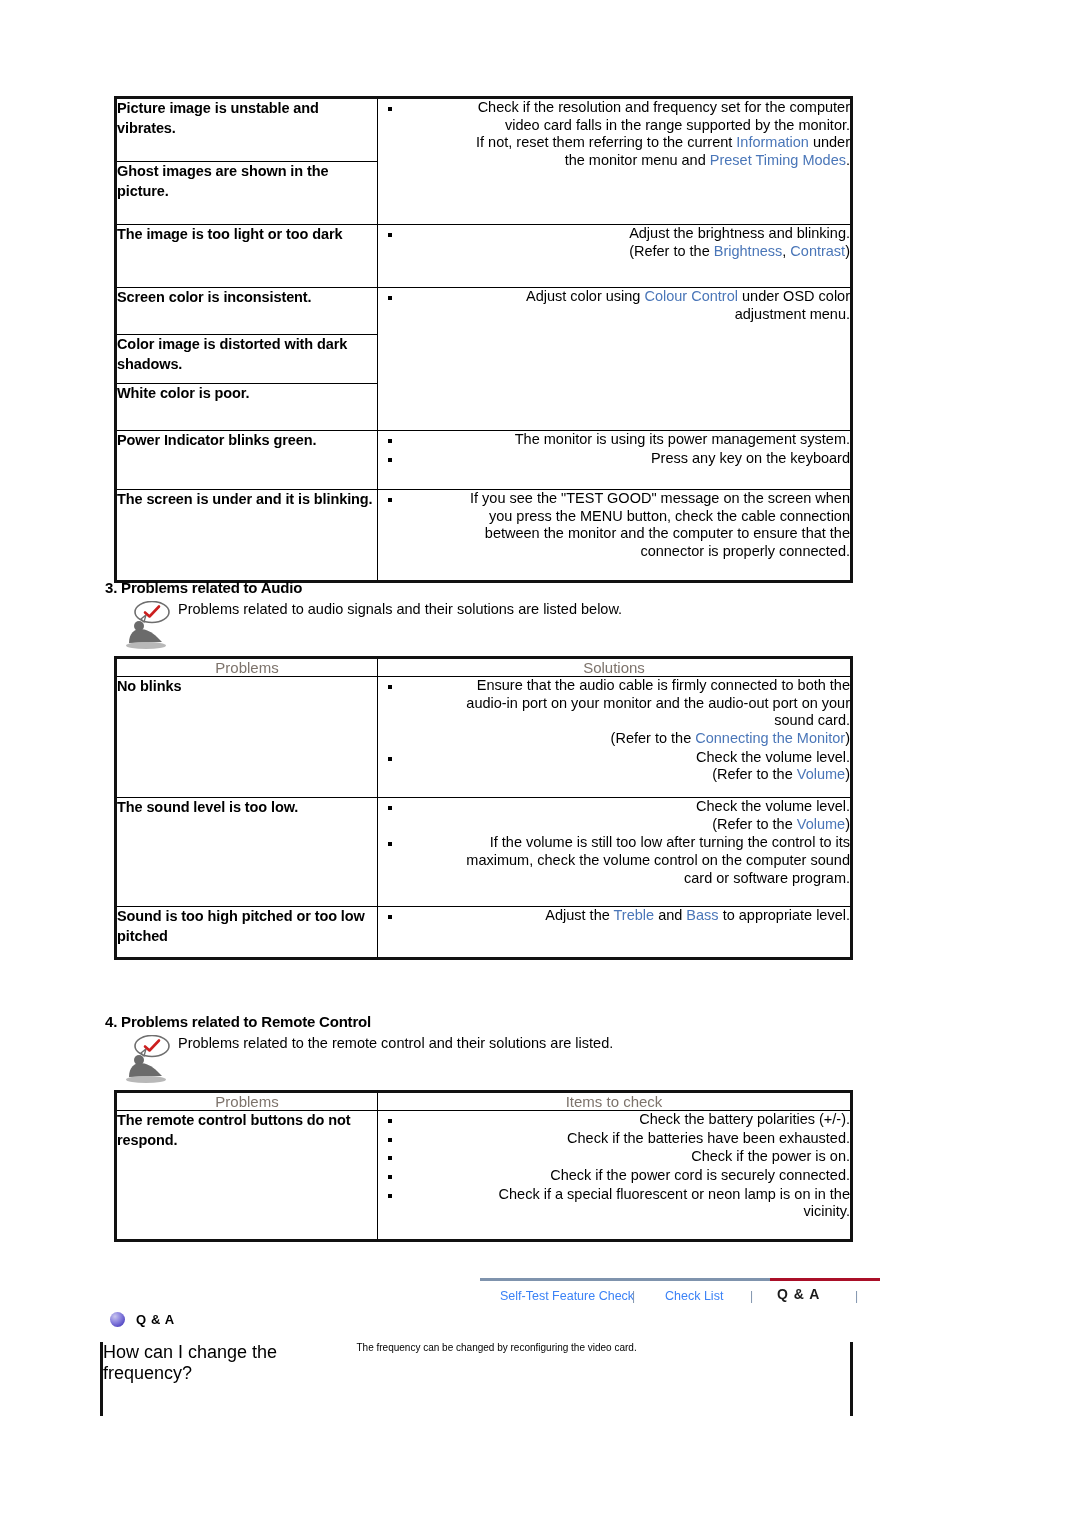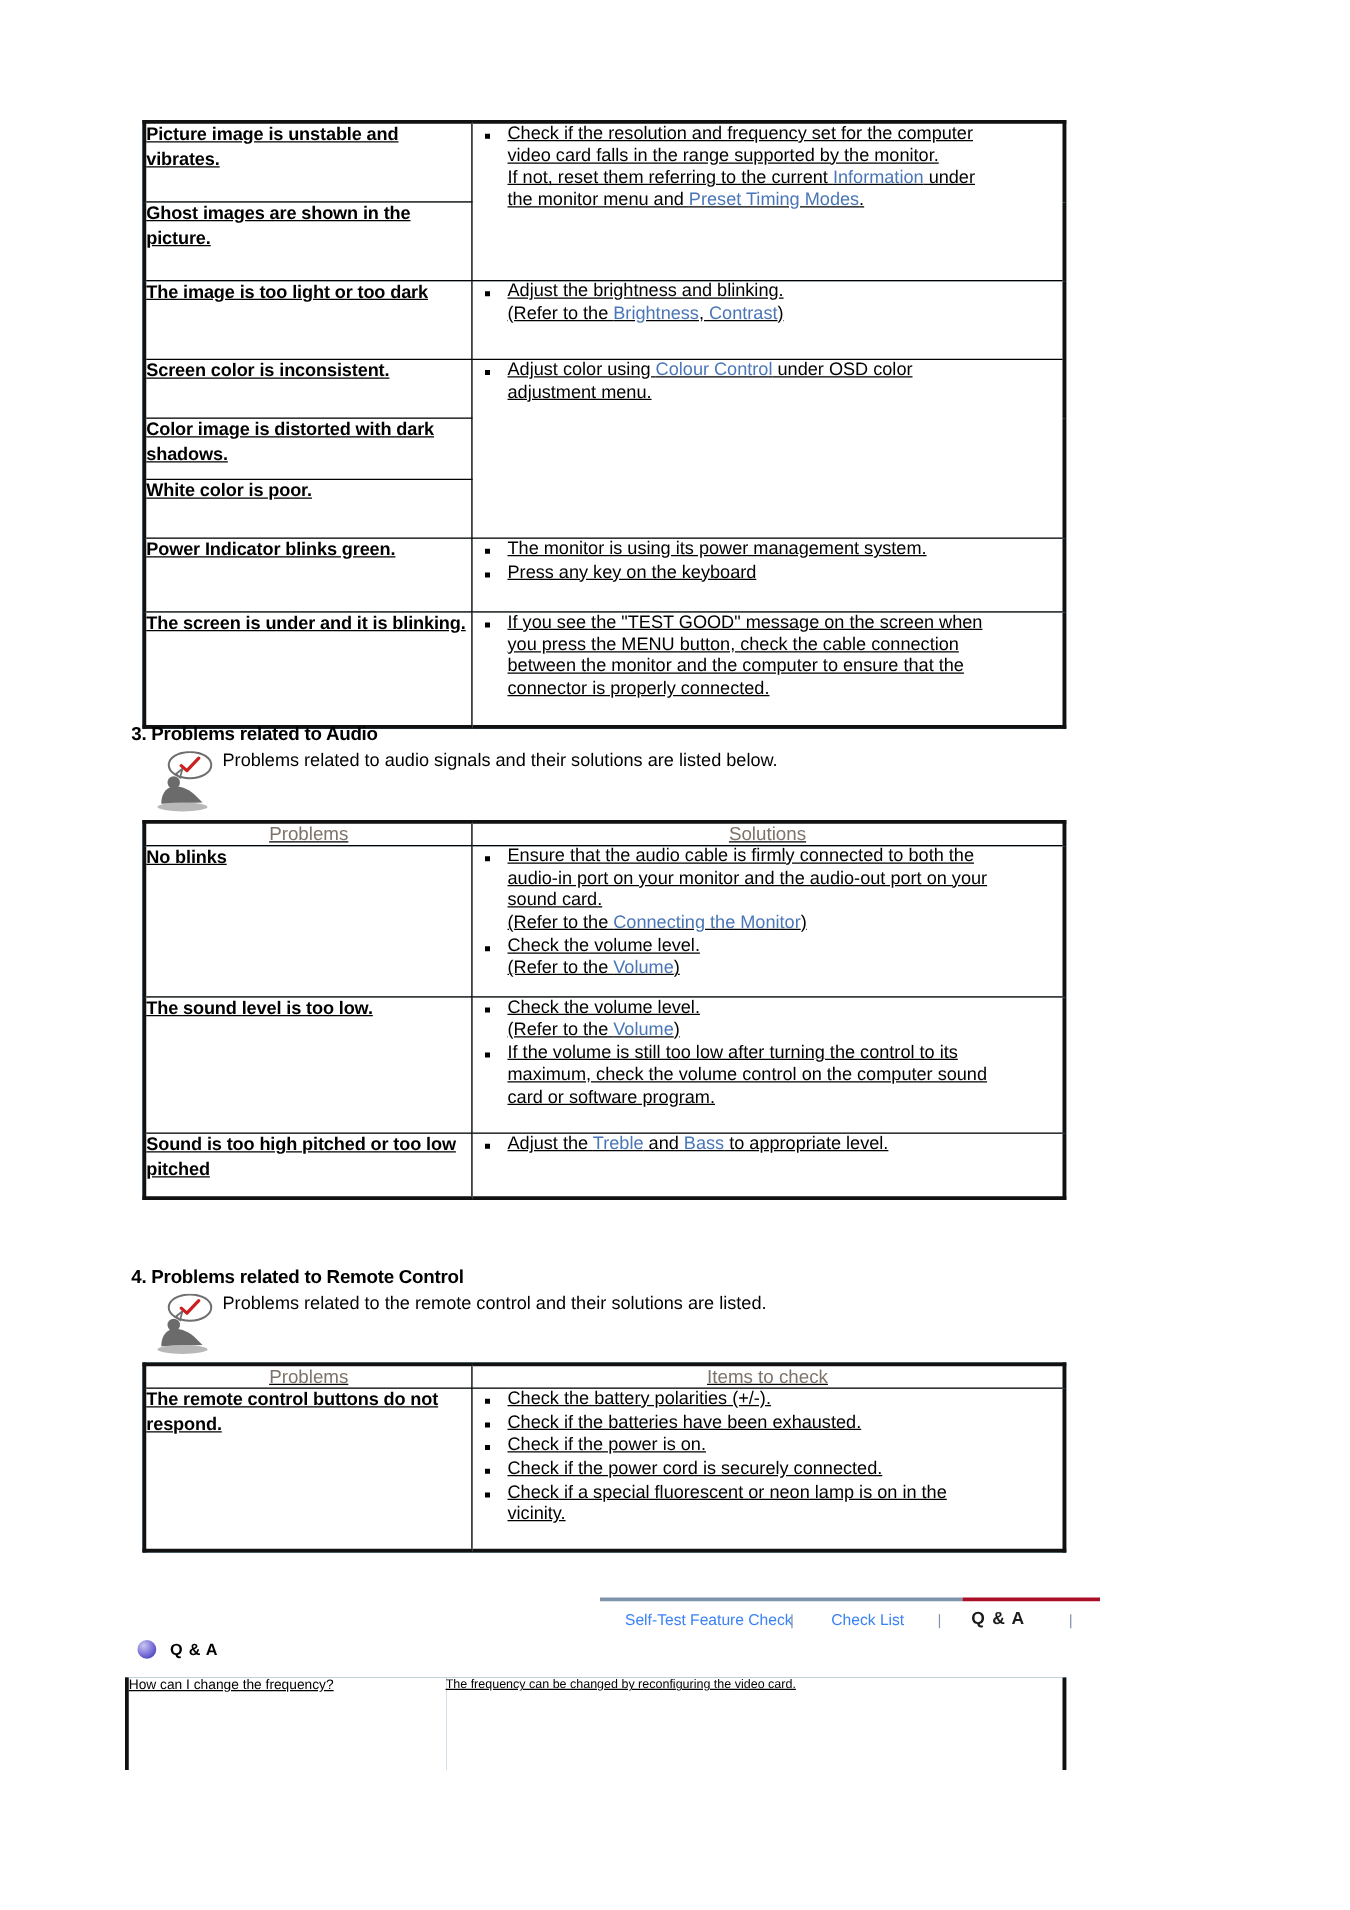--- a/index.html
+++ b/index.html
@@ -21,22 +21,21 @@
     left: 0; top: 0;
     width: 1080px;
     height: 1528px;
   }
 
   
   .tbl {
     position: absolute;
     border-collapse: collapse;
     table-layout: fixed;
-    background: #0c4a6e;
-    text-decoration: underline;
+    background: #14532d;
   }
   .tbl td {
     border: 1px solid #000;
     vertical-align: top;
     padding: 0;
     background: #fff;
   }
   .tbl .outer-l { border-left: 3px solid #111; }
   .tbl .outer-r { border-right: 3px solid #111; }
   .tbl .outer-t { border-top: 3px solid #111; }
@@ -53,20 +52,21 @@
     padding: 11px 14px 12px 14px;
     font-size: 14.5px;
     line-height: 1.22;
   }
 
   
   ul.blist {
     list-style: none;
     margin: 0;
     padding: 0;
+    text-align: right;
   }
   ul.blist > li {
     position: relative;
     padding-left: 28px;
     margin: 0 0 0 0;
   }
   ul.blist > li::before {
     content: "";
     position: absolute;
     left: 10px;
@@ -152,21 +152,21 @@
     background: radial-gradient(circle at 33% 30%, #c9c6ee 0%, #8f87e0 38%, #5b50c7 72%, #3f36a8 100%);
   }
 
   .qa-hdr-cell {
     text-align: center;
     font-size: 15px;
     color: #7d736b;
     padding: 12px 0 10px 0;
   }
   .qa-q {
-    font-size: 11px;
+    font-size: 18px;
     padding: 8px 0 10px 18px;
   }
   .qa-a {
     font-size: 10px;
     padding: 8px 0 10px 6px;
   }
 </style>
 </head>
 <body>
 

